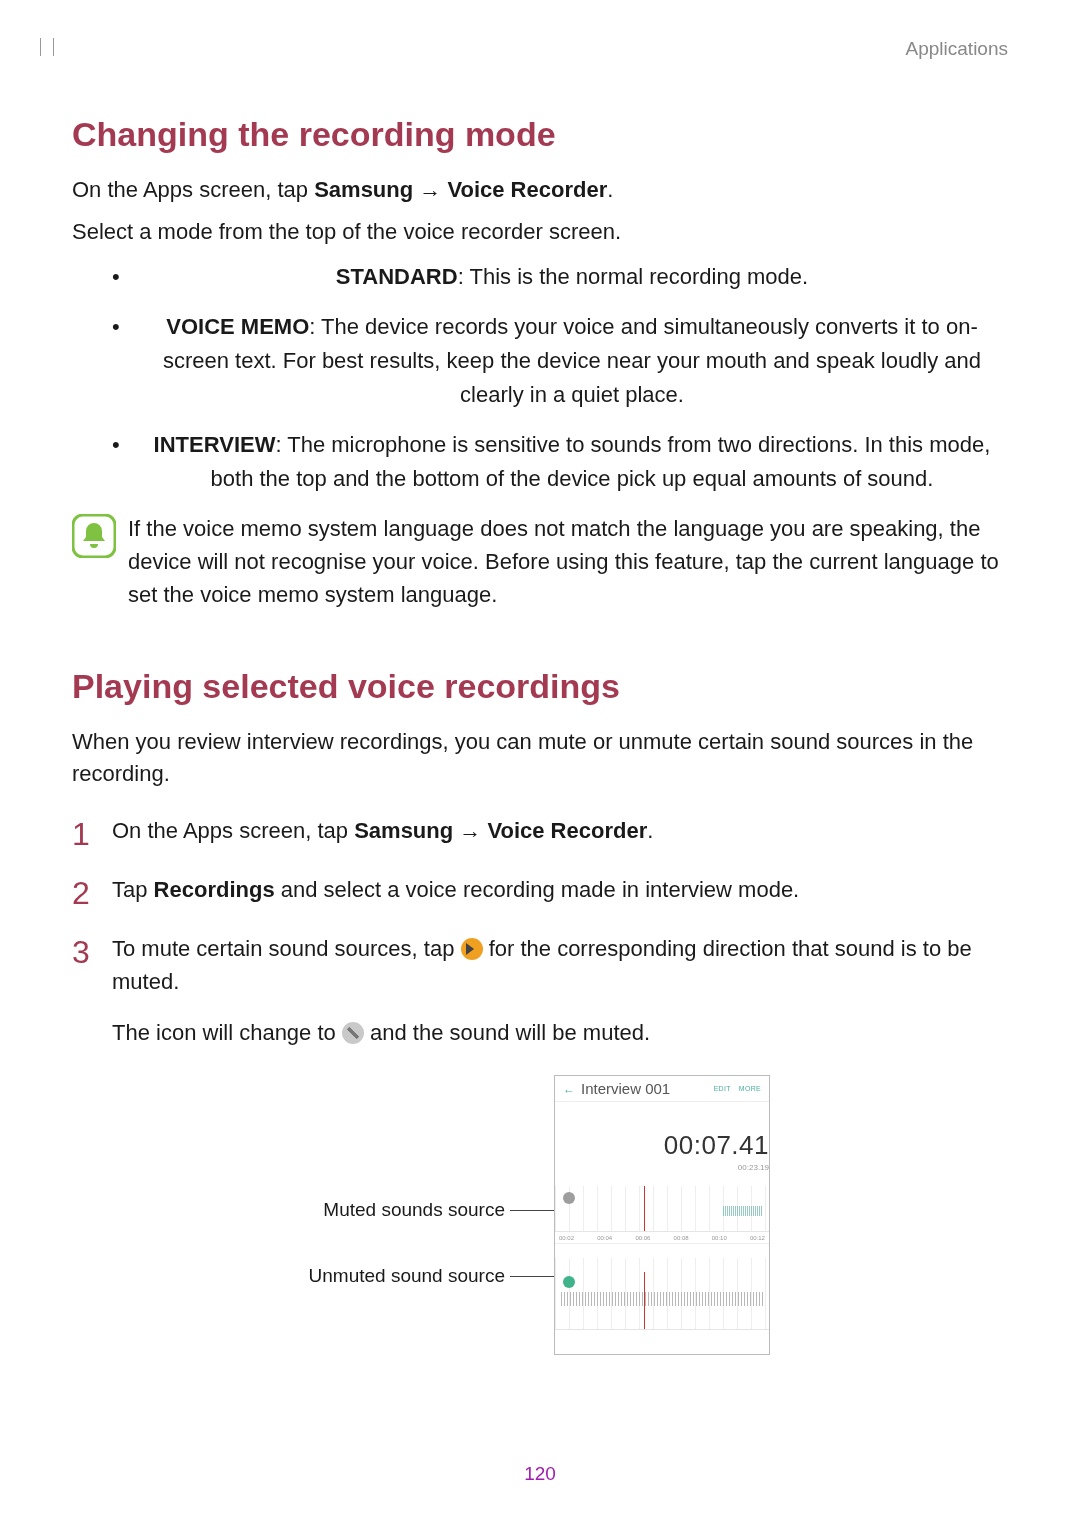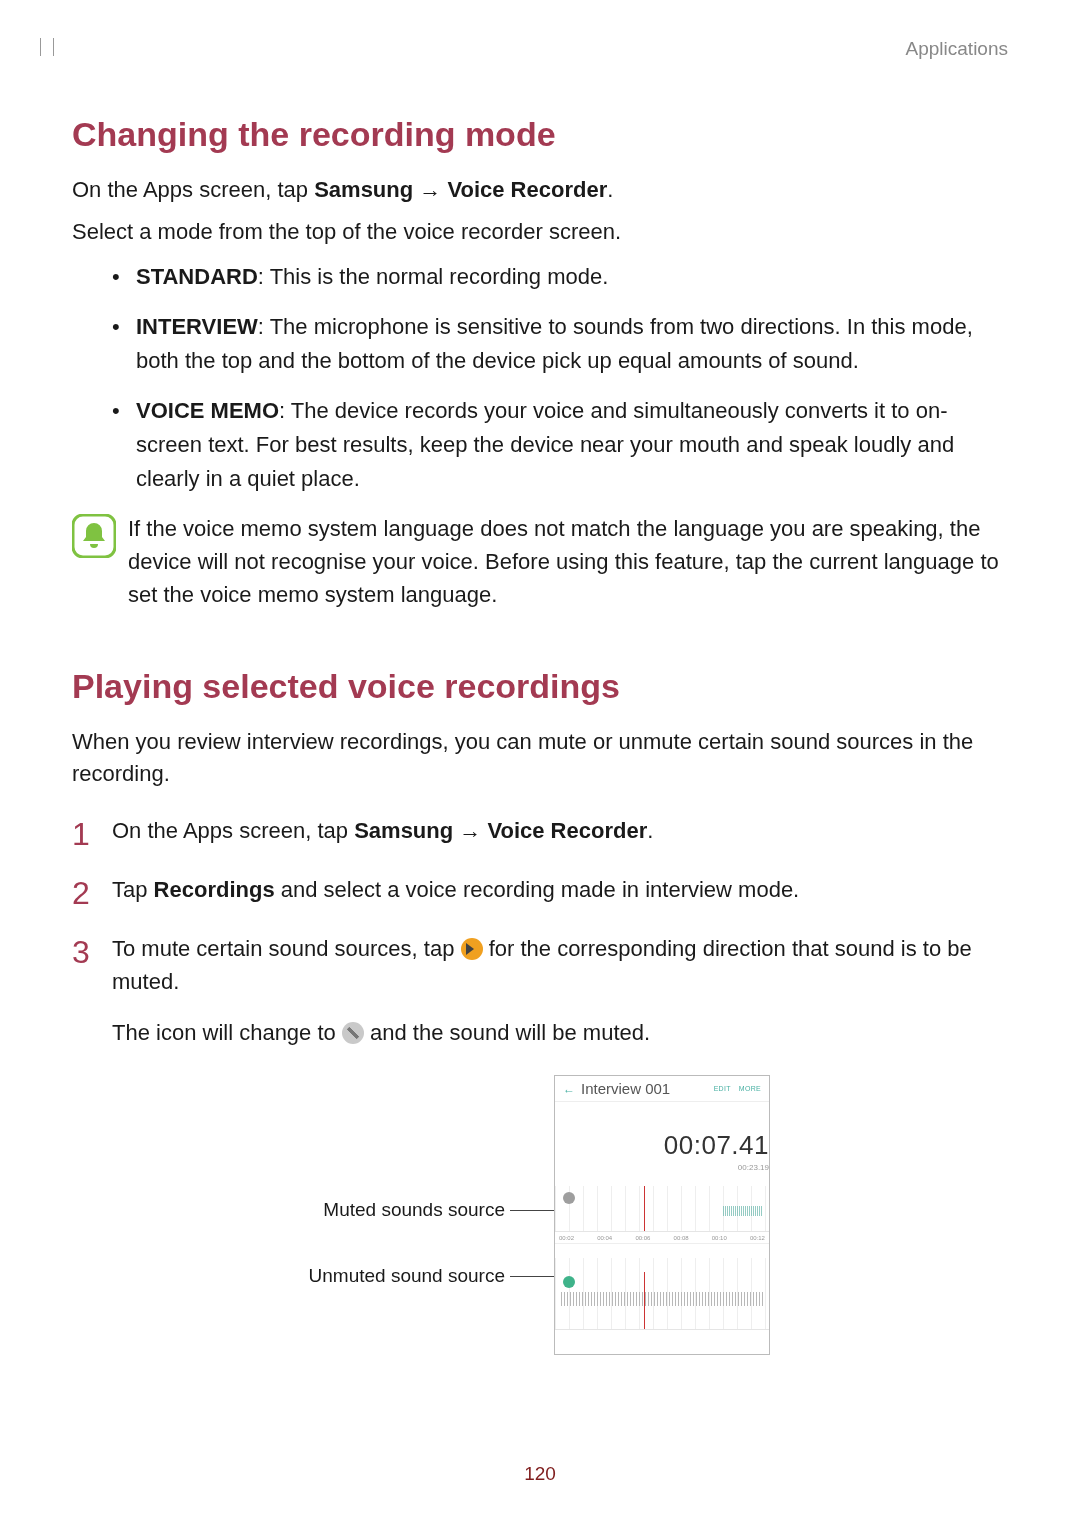--- a/index.html
+++ b/index.html
@@ -43,20 +43,21 @@
   ul.bullets {
     list-style: none;
     margin: 12px 0 12px 40px;
   }
   ul.bullets li {
     font-size: 22px;
     line-height: 1.55;
     margin-bottom: 16px;
     position: relative;
     padding-left: 24px;
+    text-align: center;
   }
   ul.bullets li::before {
     content: "•";
     position: absolute;
     left: 0;
     top: 0;
     font-size: 22px;
     color: #1a1a1a;
   }
   .note-row {
@@ -251,45 +252,45 @@
   }
   .callout-tick.t1 { top: 132px; left: 256px; }
   .callout-tick.t2 { top: 198px; left: 256px; }
 
   .page-num {
     position: absolute;
     bottom: 42px;
     left: 0; right: 0;
     text-align: center;
     font-size: 19px;
-    color: #7f1d1d;
+    color: #a21caf;
   }
 </style>
 </head>
 <body>
 
 <div class="header-bar"></div>
 <div class="breadcrumb">Applications</div>
 
 <h2 class="section-title">Changing the recording mode</h2>
 
 <p class="body-text">
   <span>On the Apps screen, tap </span><b>Samsung</b><span> → </span><b>Voice Recorder</b><span>.</span>
 </p>
 <p class="body-text">Select a mode from the top of the voice recorder screen.</p>
 
 <ul class="bullets">
   <li>
     <b>STANDARD</b><span>: This is the normal recording mode.</span>
   </li>
   <li>
+    <b>VOICE MEMO</b><span>: The device records your voice and simultaneously converts it to on-screen text. For best results, keep the device near your mouth and speak loudly and clearly in a quiet place.</span>
+  </li>
+  <li>
     <b>INTERVIEW</b><span>: The microphone is sensitive to sounds from two directions. In this mode, both the top and the bottom of the device pick up equal amounts of sound.</span>
-  </li>
-  <li>
-    <b>VOICE MEMO</b><span>: The device records your voice and simultaneously converts it to on-screen text. For best results, keep the device near your mouth and speak loudly and clearly in a quiet place.</span>
   </li>
 </ul>
 
 <div class="note-row">
   <svg class="note-icon" viewBox="0 0 44 44">
     <rect x="1" y="1" width="42" height="42" rx="10" fill="none" stroke="#7fc241" stroke-width="3"></rect>
     <path d="M22 9 a8 8 0 0 1 8 8 v6 l3 4 h-22 l3 -4 v-6 a8 8 0 0 1 8 -8 z" fill="#7fc241"></path>
     <path d="M18 30 a4 4 0 0 0 8 0 z" fill="#7fc241"></path>
   </svg>
   <div class="note-text">If the voice memo system language does not match the language you are speaking, the device will not recognise your voice. Before using this feature, tap the current language to set the voice memo system language.</div>

